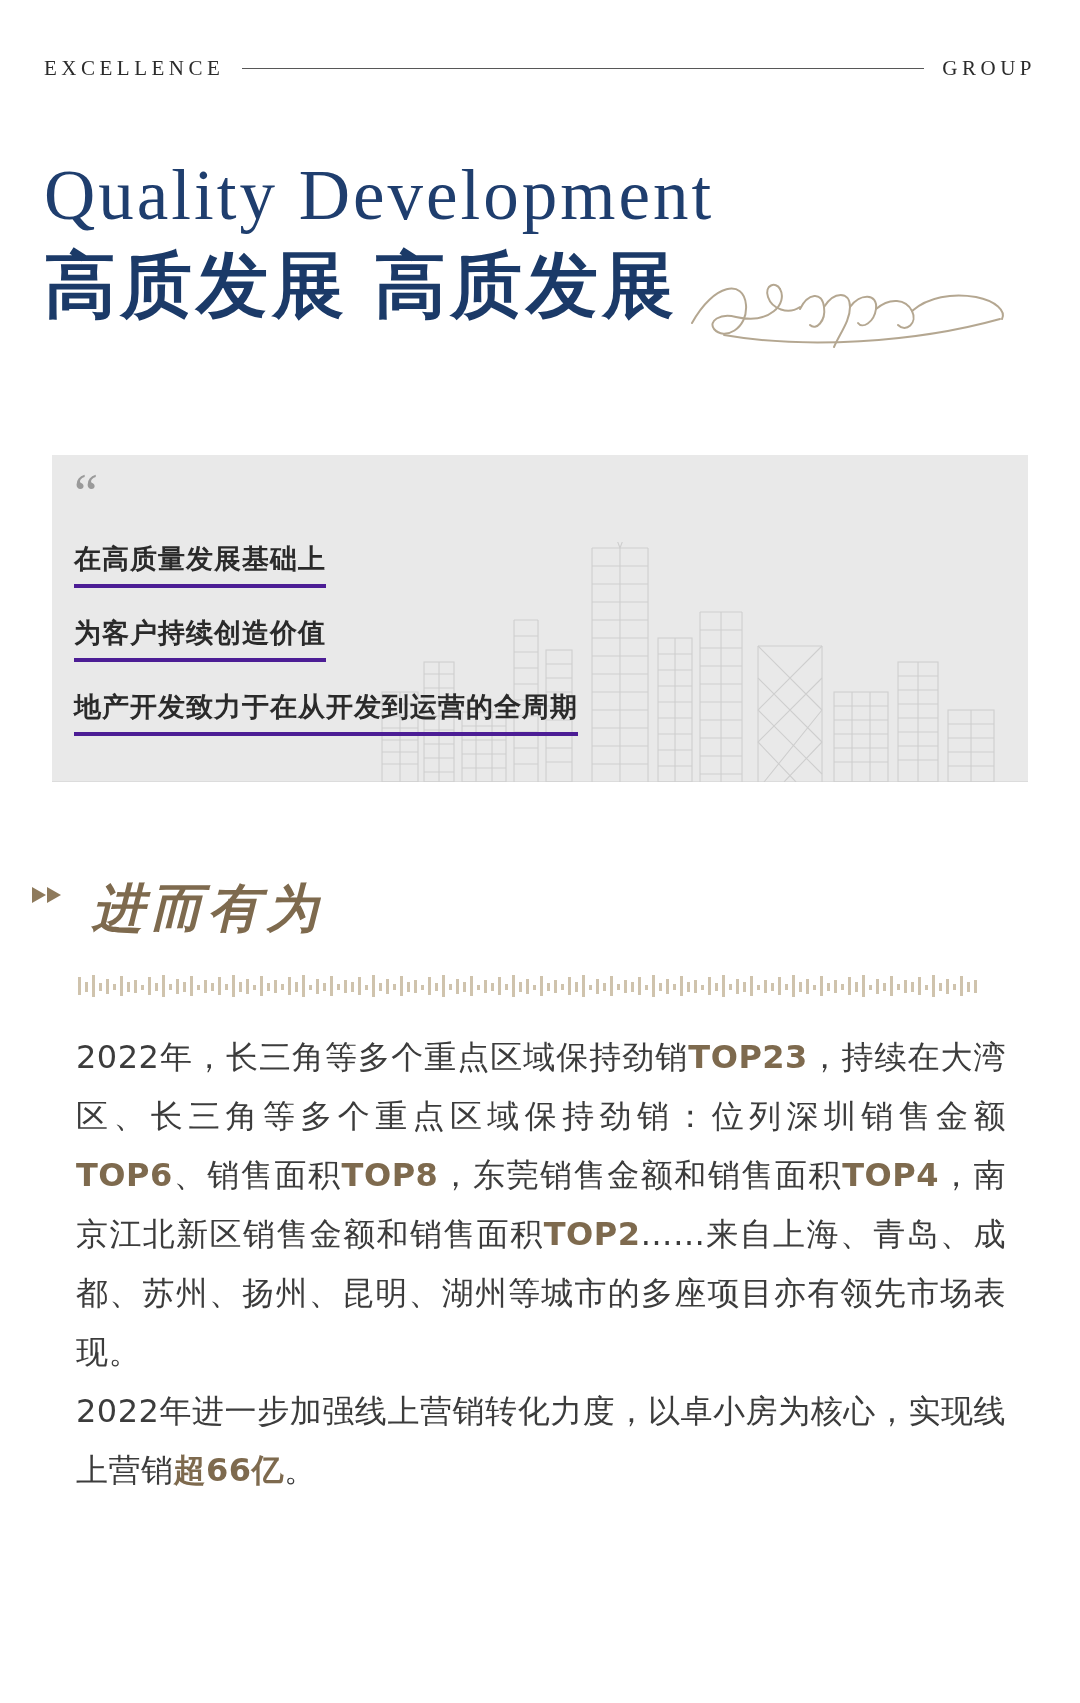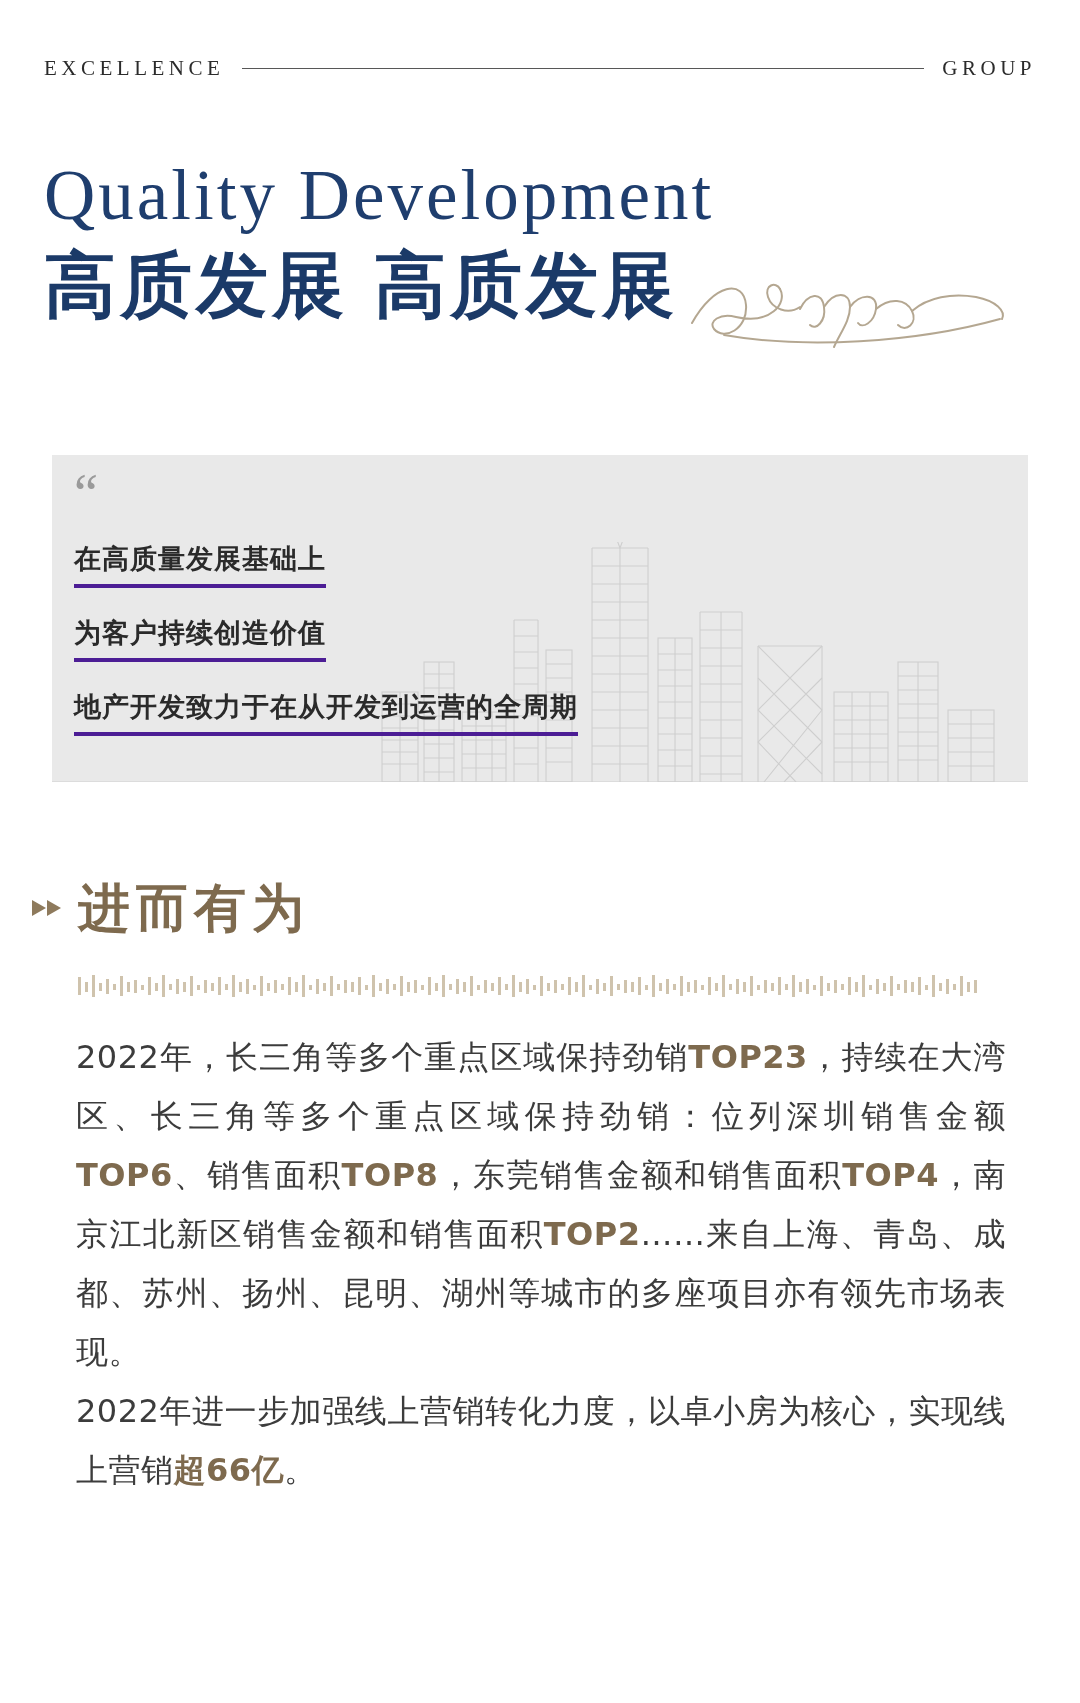--- a/index.html
+++ b/index.html
@@ -147,22 +147,22 @@
     line-height: 1;
     color: transparent;
     -webkit-text-stroke: 2px #b9a98f;
     letter-spacing: 4px;
   }
   .section-title-row {
     position: absolute;
     left: 30px;
     top: 22px;
     display: flex;
-    align-items: center;
-    gap: 14px;
+    gap: 28px;
+    font-style: italic;
   }
   .arrow-icon { display: block; }
   .section-title {
     font-family: "DejaVu Sans", sans-serif;
     font-size: 52px;
     font-weight: bold;
     color: #7e6a4e;
     letter-spacing: 6px;
     line-height: 1;
   }

